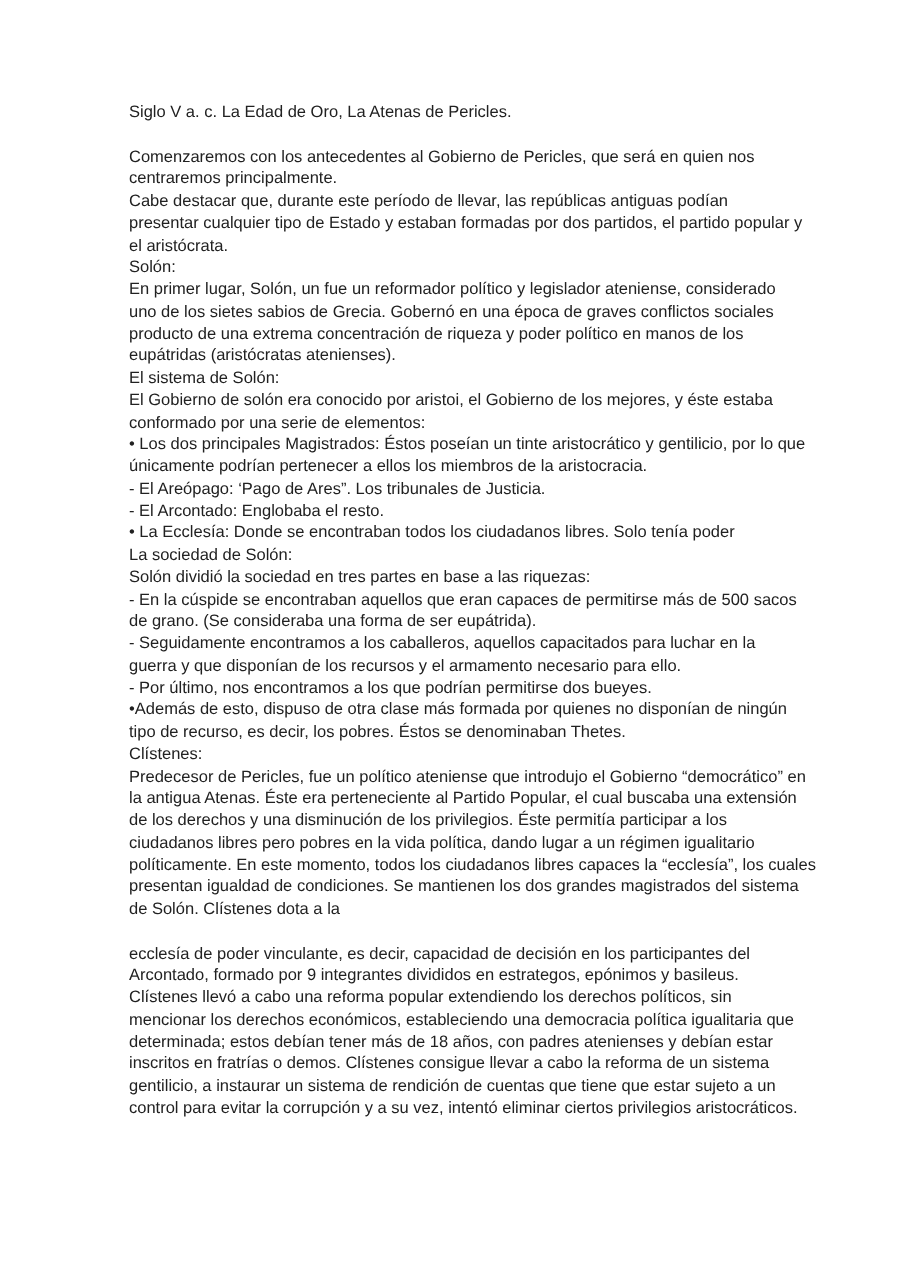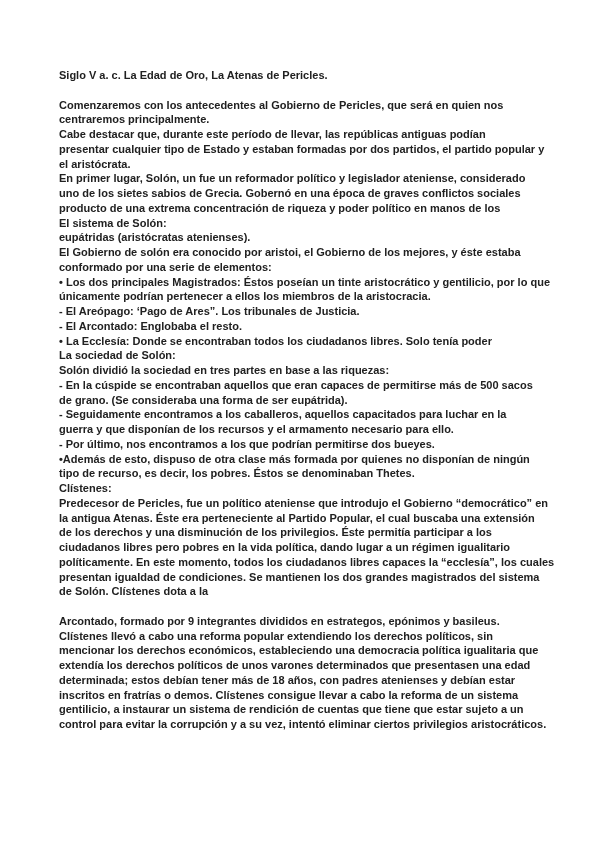--- a/index.html
+++ b/index.html
@@ -9,50 +9,51 @@
   }
   .page {
     position: relative;
     width: 600px;
     height: 848px;
     background: #ffffff;
     overflow: hidden;
   }
   .text-block {
     position: absolute;
-    left: 59px;
+    left: 86px;
     top: 68px;
     width: 475px;
     font-family: "Liberation Sans", sans-serif;
     font-size: 11px;
     line-height: 14.75px;
     color: #212121;
-    font-weight: 700;
+    font-weight: 400;
   }
   .line {
     white-space: pre;
   }
 </style>
 </head>
 <body>
 
 <div class="page">
   <div class="text-block">
       <div class="line">Siglo V a. c. La Edad de Oro, La Atenas de Pericles.</div>
       <div class="line">&nbsp;</div>
       <div class="line">Comenzaremos con los antecedentes al Gobierno de Pericles, que será en quien nos</div>
       <div class="line">centraremos principalmente.</div>
       <div class="line">Cabe destacar que, durante este período de llevar, las repúblicas antiguas podían</div>
       <div class="line">presentar cualquier tipo de Estado y estaban formadas por dos partidos, el partido popular y</div>
       <div class="line">el aristócrata.</div>
+      <div class="line">Solón:</div>
       <div class="line">En primer lugar, Solón, un fue un reformador político y legislador ateniense, considerado</div>
       <div class="line">uno de los sietes sabios de Grecia. Gobernó en una época de graves conflictos sociales</div>
       <div class="line">producto de una extrema concentración de riqueza y poder político en manos de los</div>
+      <div class="line">eupátridas (aristócratas atenienses).</div>
       <div class="line">El sistema de Solón:</div>
-      <div class="line">eupátridas (aristócratas atenienses).</div>
       <div class="line">El Gobierno de solón era conocido por aristoi, el Gobierno de los mejores, y éste estaba</div>
       <div class="line">conformado por una serie de elementos:</div>
       <div class="line">• Los dos principales Magistrados: Éstos poseían un tinte aristocrático y gentilicio, por lo que</div>
       <div class="line">únicamente podrían pertenecer a ellos los miembros de la aristocracia.</div>
       <div class="line">- El Areópago: ‘Pago de Ares”. Los tribunales de Justicia.</div>
       <div class="line">- El Arcontado: Englobaba el resto.</div>
       <div class="line">• La Ecclesía: Donde se encontraban todos los ciudadanos libres. Solo tenía poder</div>
       <div class="line">La sociedad de Solón:</div>
       <div class="line">Solón dividió la sociedad en tres partes en base a las riquezas:</div>
       <div class="line">- En la cúspide se encontraban aquellos que eran capaces de permitirse más de 500 sacos</div>
@@ -64,22 +65,22 @@
       <div class="line">tipo de recurso, es decir, los pobres. Éstos se denominaban Thetes.</div>
       <div class="line">Clístenes:</div>
       <div class="line">Predecesor de Pericles, fue un político ateniense que introdujo el Gobierno “democrático” en</div>
       <div class="line">la antigua Atenas. Éste era perteneciente al Partido Popular, el cual buscaba una extensión</div>
       <div class="line">de los derechos y una disminución de los privilegios. Éste permitía participar a los</div>
       <div class="line">ciudadanos libres pero pobres en la vida política, dando lugar a un régimen igualitario</div>
       <div class="line">políticamente. En este momento, todos los ciudadanos libres capaces la “ecclesía”, los cuales</div>
       <div class="line">presentan igualdad de condiciones. Se mantienen los dos grandes magistrados del sistema</div>
       <div class="line">de Solón. Clístenes dota a la</div>
       <div class="line">&nbsp;</div>
+      <div class="line">ecclesía de poder vinculante, es decir, capacidad de decisión en los participantes del</div>
       <div class="line">Arcontado, formado por 9 integrantes divididos en estrategos, epónimos y basileus.</div>
       <div class="line">Clístenes llevó a cabo una reforma popular extendiendo los derechos políticos, sin</div>
       <div class="line">mencionar los derechos económicos, estableciendo una democracia política igualitaria que</div>
-      <div class="line">extendía los derechos políticos de unos varones determinados que presentasen una edad</div>
       <div class="line">determinada; estos debían tener más de 18 años, con padres atenienses y debían estar</div>
       <div class="line">inscritos en fratrías o demos. Clístenes consigue llevar a cabo la reforma de un sistema</div>
       <div class="line">gentilicio, a instaurar un sistema de rendición de cuentas que tiene que estar sujeto a un</div>
       <div class="line">control para evitar la corrupción y a su vez, intentó eliminar ciertos privilegios aristocráticos.</div>
     </div>
 </div>
 
 </body></html>

